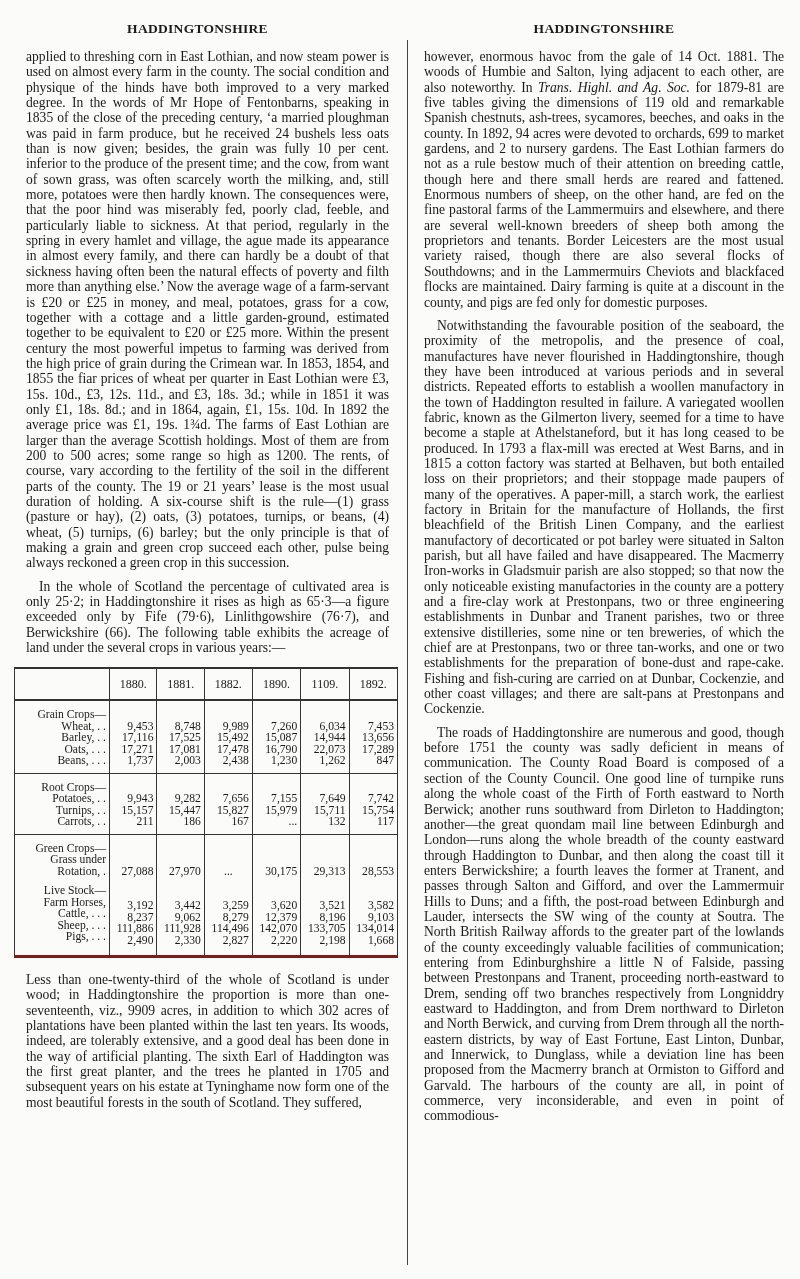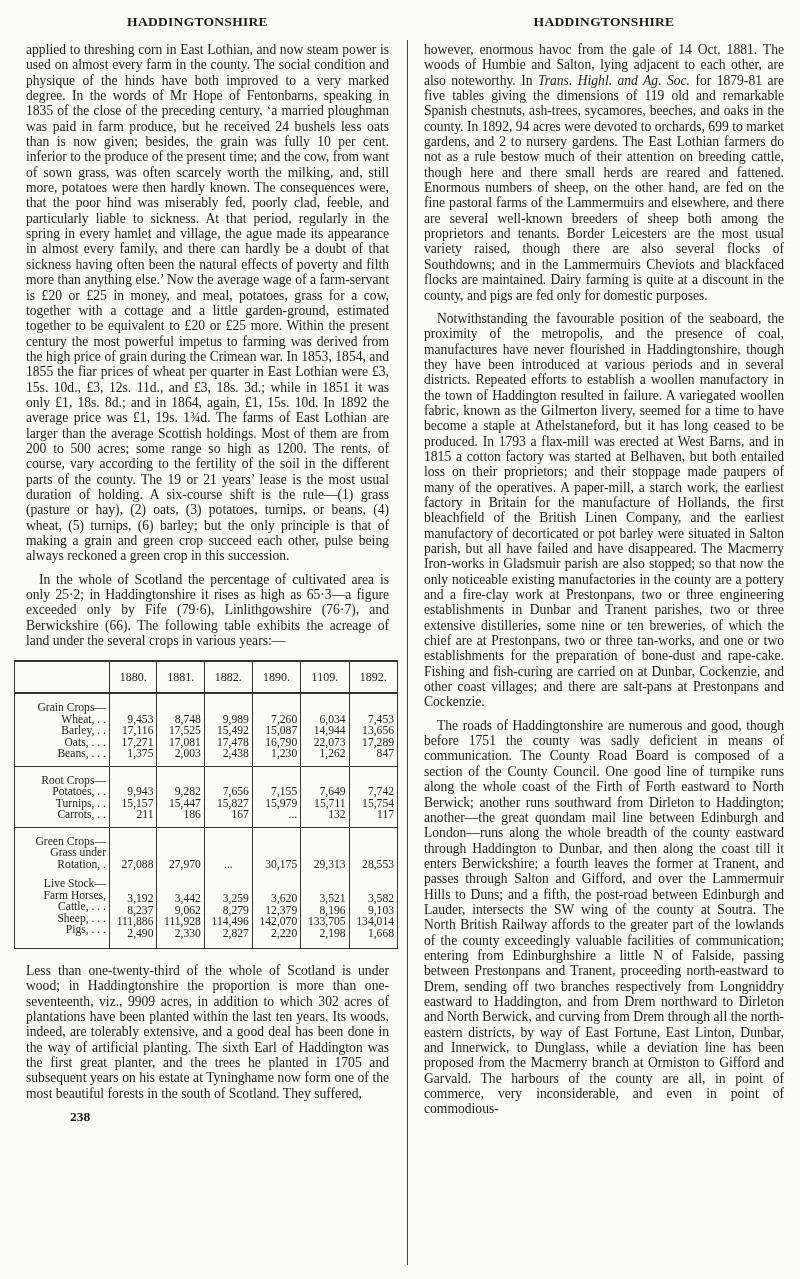--- a/index.html
+++ b/index.html
@@ -15,31 +15,31 @@
     text-align: justify; hyphens: manual;
   }
   .col-left { left: 18px; width: 379px; }
   .col-right { left: 416px; width: 376px; }
   .rule {
     position: absolute; left: 407px; top: 40px; width: 1px; height: 1225px;
     background: #444;
   }
   .running-head {
     text-align: center; font-weight: bold; font-size: 13.5px;
-    letter-spacing: 0.3px; height: 20px; line-height: 20px; margin-top: 12px;
+    letter-spacing: 0.3px; height: 20px; line-height: 20px; margin-top: 19px;
     margin-bottom: 10px; font-family: "Liberation Serif", serif;
   }
   .col-left .running-head { padding-right: 20px; }
   p { margin: 8px; }
   p.indent { text-indent: 13px; }
   .table-wrap { margin: 12px 0 14px -4px; width: 384px; }
   table {
     border-collapse: collapse; width: 100%;
     font-size: 11.6px; line-height: 11.5px;
-    border-top: 2px solid #333; border-bottom: 1px solid #7f1d1d; padding-left: 30px;
+    border-top: 2px solid #333; border-bottom: 3px solid #7f1d1d; padding-left: 30px;
   }
   th, td { border-left: 1px solid #333; border-right: 1px solid #333; padding: 0 3px; }
   th { font-weight: normal; height: 30px; border-bottom: 2px solid #333; text-align: center; font-size: 12px; }
   td.num { text-align: right; vertical-align: bottom; white-space: nowrap; margin-top: 43px; }
   td.lbl { text-align: right; white-space: nowrap; }
   tr.group td { border-bottom: 1px solid #333; padding-top: 8px; padding-bottom: 6px; }
   .sub { display: block; padding-left: 12px; }
   .sub2 { display: block; padding-left: 24px; }
   .folio { margin-top: 2px; padding-left: 52px; font-weight: bold; font-size: 13.5px; }
   em { font-style: italic; }
@@ -70,21 +70,21 @@
       <tbody>
 
         <tr class="group">
           <td class="lbl">
             <span>Grain Crops—</span>
             <span class="sub">Wheat,  .  .</span>
             <span class="sub">Barley,  .  .</span>
             <span class="sub">Oats,  .  .  .</span>
             <span class="sub">Beans, .  .  .</span>
           </td>
-          <td class="num"><span>9,453</span><br><span>17,116</span><br><span>17,271</span><br><span>1,375</span></td>
+          <td class="num"><span>9,453</span><br><span>17,116</span><br><span>17,271</span><br><span>1,737</span></td>
           <td class="num"><span>8,748</span><br><span>17,525</span><br><span>17,081</span><br><span>2,003</span></td>
           <td class="num"><span>9,989</span><br><span>15,492</span><br><span>17,478</span><br><span>2,438</span></td>
           <td class="num"><span>7,260</span><br><span>15,087</span><br><span>16,790</span><br><span>1,230</span></td>
           <td class="num"><span>6,034</span><br><span>14,944</span><br><span>22,073</span><br><span>1,262</span></td>
           <td class="num"><span>7,453</span><br><span>13,656</span><br><span>17,289</span><br><span>847</span></td>
         </tr>
 
         <tr class="group">
           <td class="lbl">
             <span>Root Crops—</span>
@@ -128,21 +128,20 @@
           <td class="num" style="vertical-align:top;padding-top:23px"><span>3,259</span><br><span>8,279</span><br><span>114,496</span><br><span>2,827</span></td>
           <td class="num" style="vertical-align:top;padding-top:23px"><span>3,620</span><br><span>12,379</span><br><span>142,070</span><br><span>2,220</span></td>
           <td class="num" style="vertical-align:top;padding-top:23px"><span>3,521</span><br><span>8,196</span><br><span>133,705</span><br><span>2,198</span></td>
           <td class="num" style="vertical-align:top;padding-top:23px"><span>3,582</span><br><span>9,103</span><br><span>134,014</span><br><span>1,668</span></td>
         </tr>
       </tbody>
     </table>
   </div>
 
   <p>Less than one-twenty-third of the whole of Scotland is under wood; in Haddingtonshire the proportion is more than one-seventeenth, viz., 9909 acres, in addition to which 302 acres of plantations have been planted within the last ten years. Its woods, indeed, are tolerably extensive, and a good deal has been done in the way of artificial planting. The sixth Earl of Haddington was the first great planter, and the trees he planted in 1705 and subsequent years on his estate at Tyninghame now form one of the most beautiful forests in the south of Scotland. They suffered,</p>
-  <div class="folio">238</div>
 </div>
 
 <div class="col col-right">
   <div class="running-head">HADDINGTONSHIRE</div>
   <p><span>however, enormous havoc from the gale of 14 Oct. 1881. The woods of Humbie and Salton, lying adjacent to each other, are also noteworthy. In </span><em>Trans. Highl. and Ag. Soc.</em><span> for 1879-81 are five tables giving the dimensions of 119 old and remarkable Spanish chestnuts, ash-trees, sycamores, beeches, and oaks in the county. In 1892, 94 acres were devoted to orchards, 699 to market gar­dens, and 2 to nursery gardens. The East Lothian farmers do not as a rule bestow much of their attention on breeding cattle, though here and there small herds are reared and fattened. Enormous numbers of sheep, on the other hand, are fed on the fine pastoral farms of the Lammermuirs and elsewhere, and there are several well-known breeders of sheep both among the proprietors and tenants. Border Leicesters are the most usual variety raised, though there are also several flocks of Southdowns; and in the Lammermuirs Cheviots and blackfaced flocks are maintained. Dairy farming is quite at a discount in the county, and pigs are fed only for domestic purposes.</span></p>
   <p class="indent">Notwithstanding the favourable position of the sea­board, the proximity of the metropolis, and the presence of coal, manufactures have never flourished in Had­dingtonshire, though they have been introduced at various periods and in several districts. Repeated efforts to establish a woollen manufactory in the town of Haddington resulted in failure. A variegated woollen fabric, known as the Gilmerton livery, seemed for a time to have become a staple at Athelstaneford, but it has long ceased to be produced. In 1793 a flax-mill was erected at West Barns, and in 1815 a cotton factory was started at Belhaven, but both entailed loss on their proprietors; and their stoppage made paupers of many of the operatives. A paper-mill, a starch work, the earliest factory in Britain for the manufacture of Hol­lands, the first bleachfield of the British Linen Company, and the earliest manufactory of decorticated or pot barley were situated in Salton parish, but all have failed and have disappeared. The Macmerry Iron-works in Glads­muir parish are also stopped; so that now the only noticeable existing manufactories in the county are a pottery and a fire-clay work at Prestonpans, two or three engineering establishments in Dunbar and Tran­ent parishes, two or three extensive distilleries, some nine or ten breweries, of which the chief are at Prestonpans, two or three tan-works, and one or two establishments for the preparation of bone-dust and rape-cake. Fishing and fish-curing are carried on at Dunbar, Cockenzie, and other coast villages; and there are salt-pans at Prestonpans and Cockenzie.</p>
   <p class="indent">The roads of Haddingtonshire are numerous and good, though before 1751 the county was sadly deficient in means of communication. The County Road Board is composed of a section of the County Council. One good line of turnpike runs along the whole coast of the Firth of Forth eastward to North Berwick; another runs south­ward from Dirleton to Haddington; another—the great quondam mail line between Edinburgh and London—runs along the whole breadth of the county eastward through Haddington to Dunbar, and then along the coast till it enters Berwickshire; a fourth leaves the former at Tranent, and passes through Salton and Gif­ford, and over the Lammermuir Hills to Duns; and a fifth, the post-road between Edinburgh and Lauder, intersects the SW wing of the county at Soutra. The North British Railway affords to the greater part of the lowlands of the county exceedingly valuable facilities of communication; entering from Edinburghshire a little N of Falside, passing between Prestonpans and Tranent, proceeding north-eastward to Drem, sending off two branches respectively from Longniddry eastward to Haddington, and from Drem northward to Dirleton and North Berwick, and curving from Drem through all the north-eastern districts, by way of East Fortune, East Linton, Dunbar, and Innerwick, to Dunglass, while a deviation line has been proposed from the Macmerry branch at Ormiston to Gifford and Garvald. The harbours of the county are all, in point of commerce, very inconsiderable, and even in point of commodious-</p>
 </div>
 
 </body></html>

